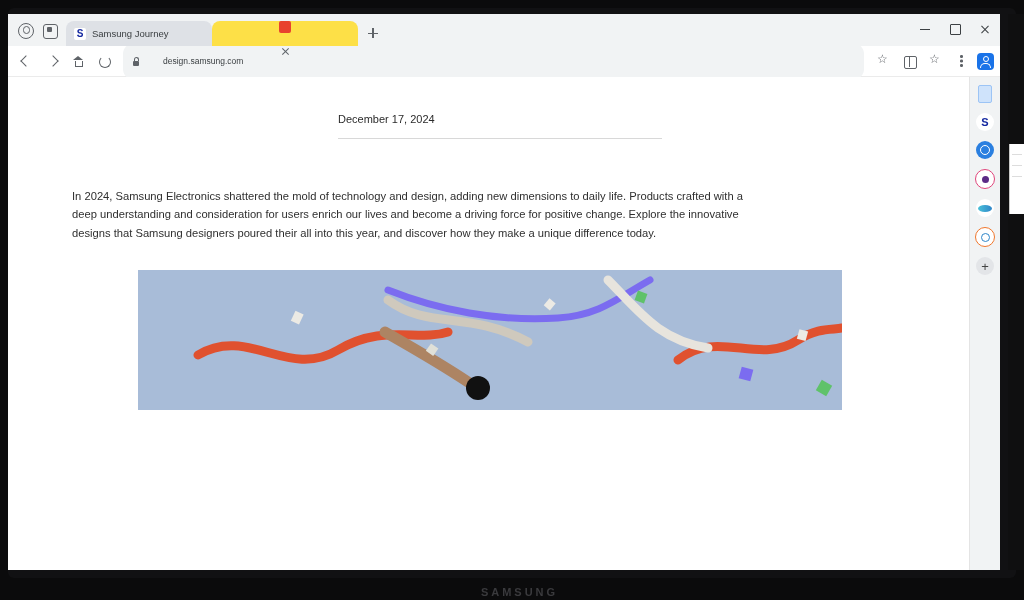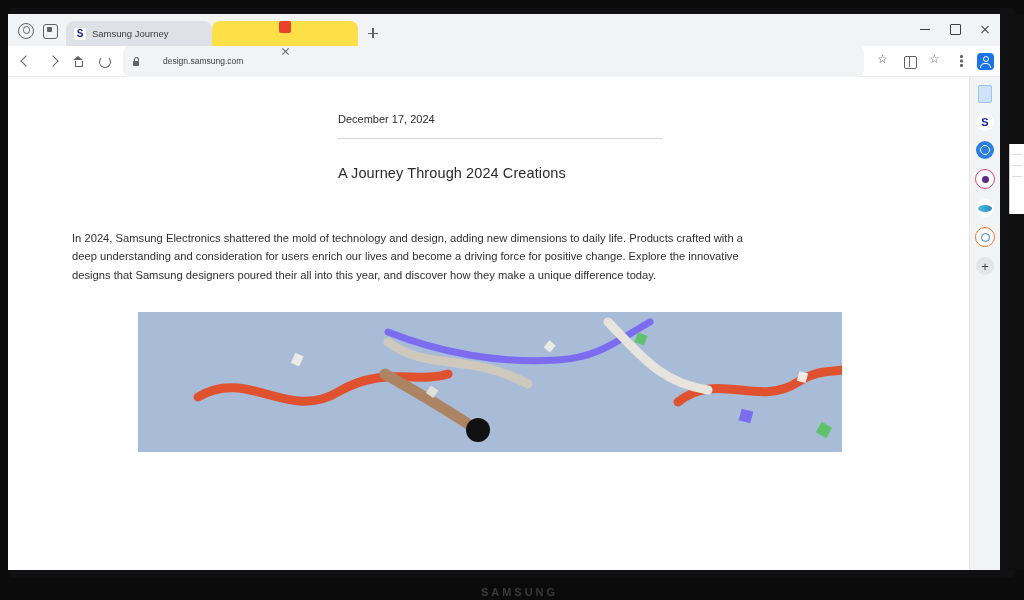--- a/index.html
+++ b/index.html
@@ -568,21 +568,20 @@
 
     <div class="viewport">
       <div class="page">
         <div class="article">
           <div class="rule-wrap">
             <div class="date">December 17, 2024</div>
             <div class="hr"></div>
           </div>
 
 
-          <div class="subhead">A Journey Through 2024 Creations</div>
 
           <p class="body-copy">In 2024, Samsung Electronics shattered the mold of technology and design, adding new dimensions to daily life. Products crafted with a deep understanding and consideration for users enrich our lives and become a driving force for positive change. Explore the innovative designs that Samsung designers poured their all into this year, and discover how they make a unique difference today.</p>
 
           <div class="hero">
             <svg width="704" height="140" viewBox="0 0 704 140">
               <path d="M60 85 C110 55, 150 110, 200 80 C245 53, 280 72, 310 62" stroke="#e0512f" stroke-width="9" fill="none" stroke-linecap="round"></path>
               <path d="M540 90 C580 58, 620 96, 660 70 C680 57, 695 60, 704 58" stroke="#e0512f" stroke-width="9" fill="none" stroke-linecap="round"></path>
               <path d="M250 30 C290 60, 330 40, 390 72" stroke="#cfc9bd" stroke-width="9" fill="none" stroke-linecap="round"></path>
               <path d="M247 62 C275 78, 300 92, 330 112" stroke="#ad8463" stroke-width="11" fill="none" stroke-linecap="round"></path>
               <circle cx="340" cy="118" r="12" fill="#111"></circle>

